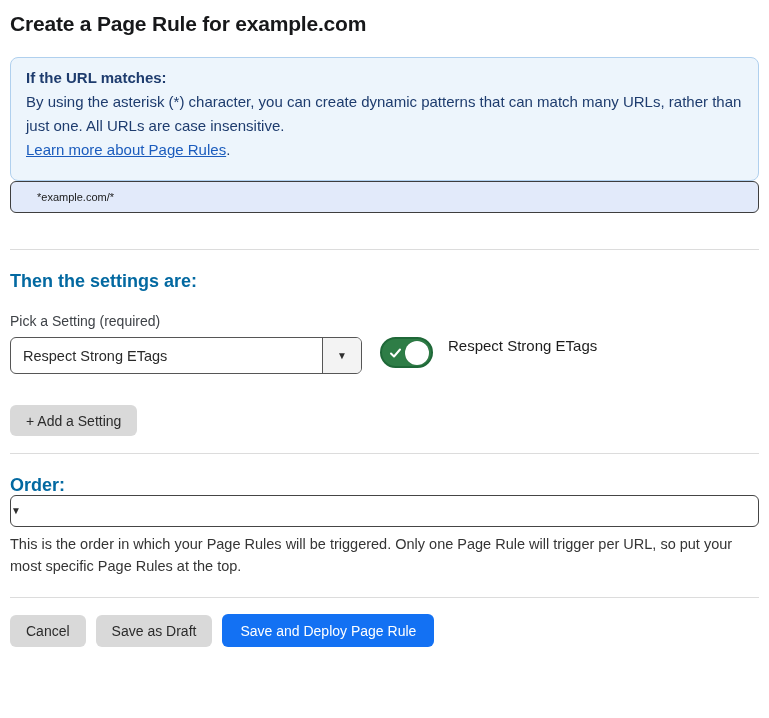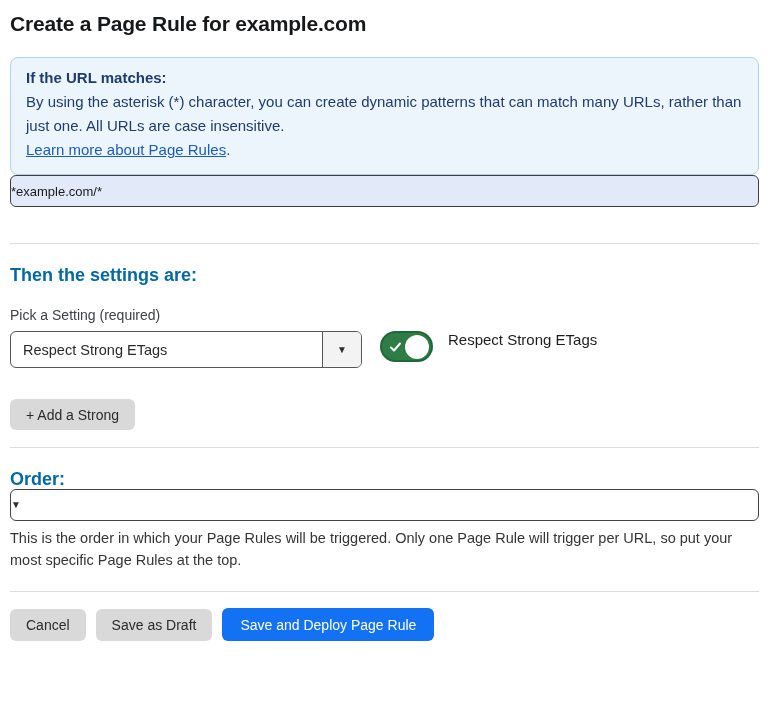--- a/index.html
+++ b/index.html
@@ -20,21 +20,21 @@
     font-weight: 700;
     color: #17181a;
     letter-spacing: -0.2px;
   }
 
   .info-box {
     margin-top: 20px;
     background: var(--info-bg, #edf5fc);
     border: 1px solid var(--info-border, #b0d0ee);
     border-radius: 8px;
-    padding: 8px 15px 12px;
+    padding: 8px 15px 18px;
     color: var(--info-text, #1e3c6e);
     font-size: 15px;
     line-height: 24px;
   }
   .info-heading { font-weight: 700; }
   .info-link {
     color: var(--link-blue, #1b5cbd);
     text-decoration: underline;
     cursor: pointer;
   }
@@ -47,23 +47,23 @@
     line-height: 17px;
     color: #3e4247;
   }
 
   .url-input {
     width: 100%;
     height: 32px;
     background: var(--input-bg, #e2eafa);
     border: 1px solid #3e3e3e;
     border-radius: 6px;
-    padding: 0 0;
+    padding: 0 26px;
     font-family: inherit;
-    font-size: 13px;
+    font-size: 11px;
     color: #1a1a1a;
   }
 
   hr.divider {
     border: none;
     border-top: 1px solid #dcdcdc;
     margin: 0;
   }
   hr.d1 { margin-top: 36px; }
   hr.d2 { margin-top: 17px; }
@@ -222,21 +222,21 @@
       <span class="check">
         <svg width="13" height="13" viewBox="0 0 13 13" aria-hidden="true">
           <polyline points="2,7 5,10 11,3" fill="none" stroke="#ffffff" stroke-width="2" stroke-linecap="round" stroke-linejoin="round"></polyline>
         </svg>
       </span>
       <span class="knob"></span>
     </div>
     <span class="toggle-label">Respect Strong ETags</span>
   </div>
 
-  <button class="btn gray add-setting">+ Add a Strong</button>
+  <button class="btn gray add-setting">+ Add a Setting</button>
 
   <hr class="divider d2">
 
   <h2 class="section-heading">Order:</h2>
 
 
   <div class="select-box full">
     <span class="arrow">▼</span>
   </div>
 

